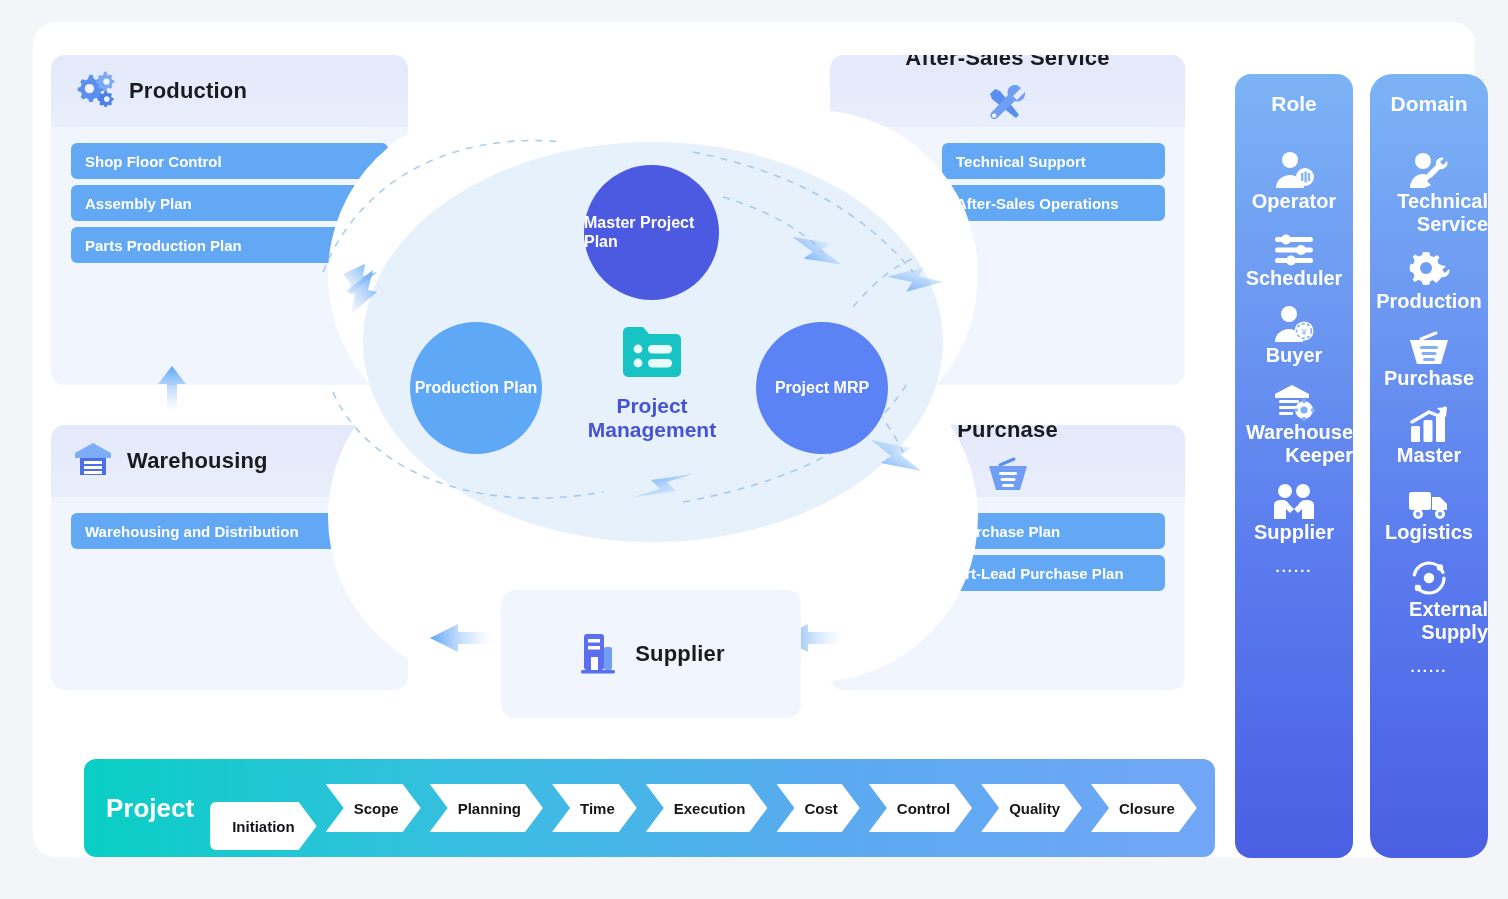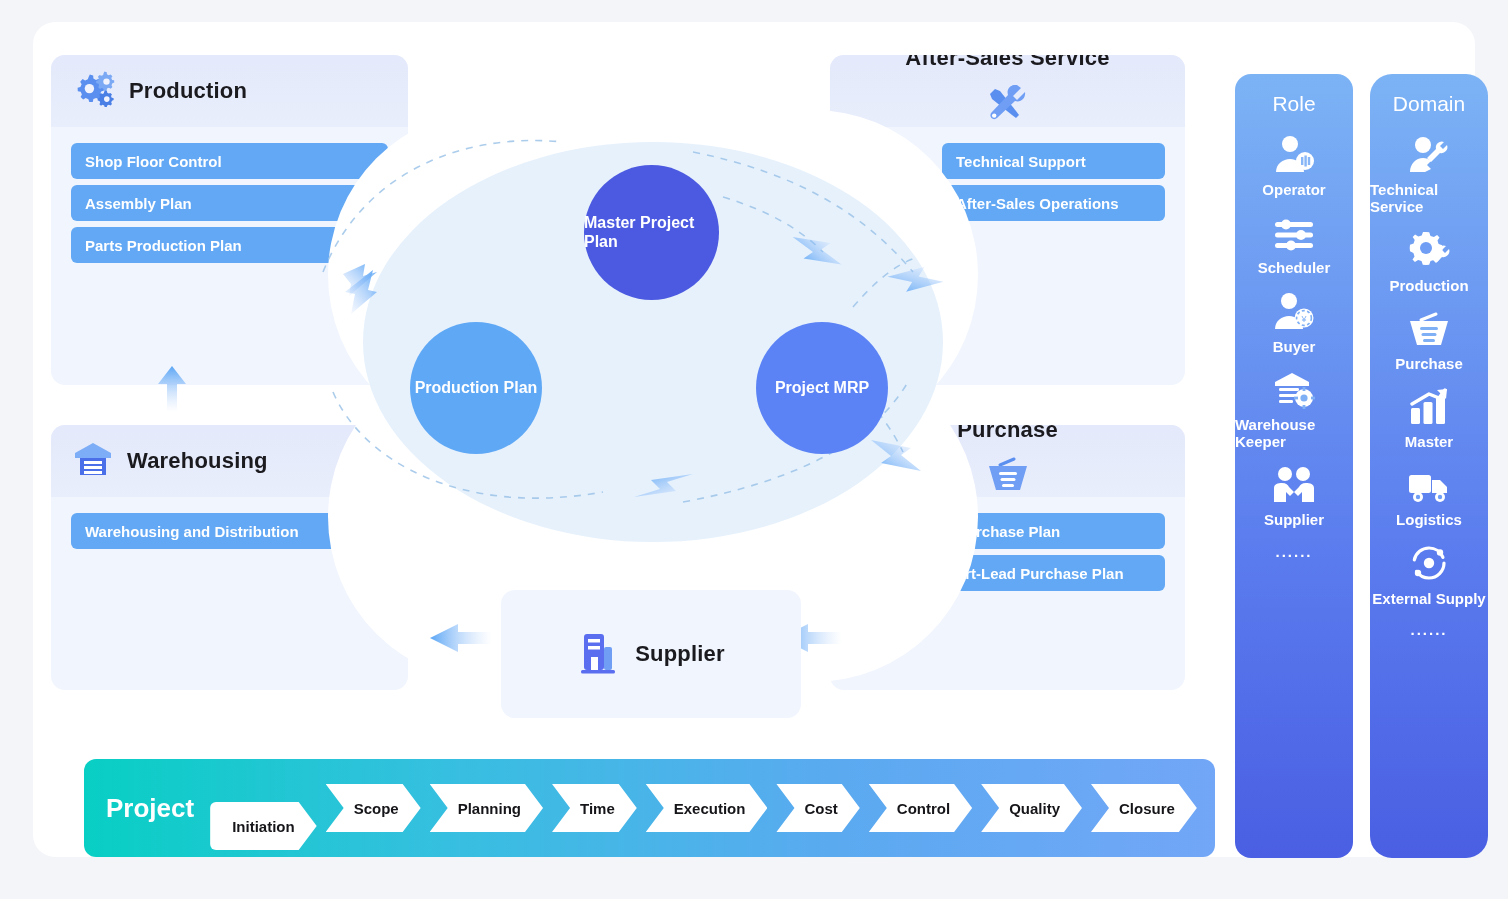--- a/index.html
+++ b/index.html
@@ -101,30 +101,30 @@
   .col{
     position:absolute; top:52px; width:118px; height:784px;
     border-radius:16px;
     background:linear-gradient(180deg,#7cb3f5 0%,#5a7bee 62%,#4a5fe3 100%);
     color:#ffffff;
     display:flex; flex-direction:column; align-items:center;
     padding-top:18px;
   }
   #col-role{ left:1202px; }
   #col-domain{ left:1337px;border-radius:22px; }
-  .col-title{ font-size:21px; font-weight:normal; margin-bottom:14px; }
+  .col-title{ font-size:21px; font-weight:bold; margin-bottom:30px; }
   .col-item{
     width:100%;
     display:flex; flex-direction:column; align-items:center;
     margin-bottom:10px;
   }
   .col-item .ic{ height:44px; display:flex; align-items:flex-end; justify-content:center; }
   .col-label{
-    font-size:15px; font-weight:bold; text-align:left;
-    margin-top:7px; line-height:1.15;
+    font-size:20px; font-weight:bold; text-align:right;
+    line-height:1.15;
   }
   .dots{ font-size:15px; font-weight:bold; letter-spacing:2px; margin-top:4px;}
 
   
   #project-bar{
     position:absolute; left:51px; top:737px; width:1131px; height:98px;
     border-radius:12px;
     background:linear-gradient(90deg,#08cfc4 0%,#36bfe0 32%,#5aaaf0 66%,#72a6f7 100%);
     display:flex; align-items:center;
     padding-left:22px;
@@ -309,20 +309,32 @@
 
     <g>
       <path d="M775 602 l-28 14 l28 14 l0 -8 l34 0 l0 -12 l-34 0 z" fill="url(#agLeft)"></path>
     </g>
   </svg>
 
   <div class="circ" id="c-master">Master Project Plan</div>
   <div class="circ" id="c-prodplan">Production Plan</div>
   <div class="circ" id="c-mrp">Project MRP</div>
 
+  <div class="center-block">
+    <span class="ic">
+      <svg width="66" height="62" viewBox="0 0 66 62">
+        <path d="M4 10a5 5 0 015-5h15l6 7h27a5 5 0 015 5v33a5 5 0 01-5 5H9a5 5 0 01-5-5z" fill="#17c3c3"></path>
+        <circle cx="19" cy="27" r="4.4" fill="#eafcfb"></circle>
+        <circle cx="19" cy="41" r="4.4" fill="#eafcfb"></circle>
+        <rect x="29" y="23" width="24" height="8.5" rx="4.2" fill="#eafcfb"></rect>
+        <rect x="29" y="37" width="24" height="8.5" rx="4.2" fill="#eafcfb"></rect>
+      </svg>
+    </span>
+    <div class="pm-label">Project Management</div>
+  </div>
 
   <div id="supplier-box">
     <span class="ic">
       <svg width="42" height="44" viewBox="0 0 42 44">
         <rect x="7" y="4" width="20" height="36" rx="3" fill="#5b6ef0"></rect>
         <rect x="27" y="17" width="8" height="23" rx="2" fill="#6f9ef4"></rect>
         <rect x="11" y="9" width="12" height="3.5" fill="#ffffff"></rect>
         <rect x="11" y="16" width="12" height="3.5" fill="#ffffff"></rect>
         <rect x="14" y="27" width="7" height="13" fill="#ffffff"></rect>
         <rect x="4" y="40" width="34" height="3.5" rx="1.5" fill="#5b6ef0"></rect>

